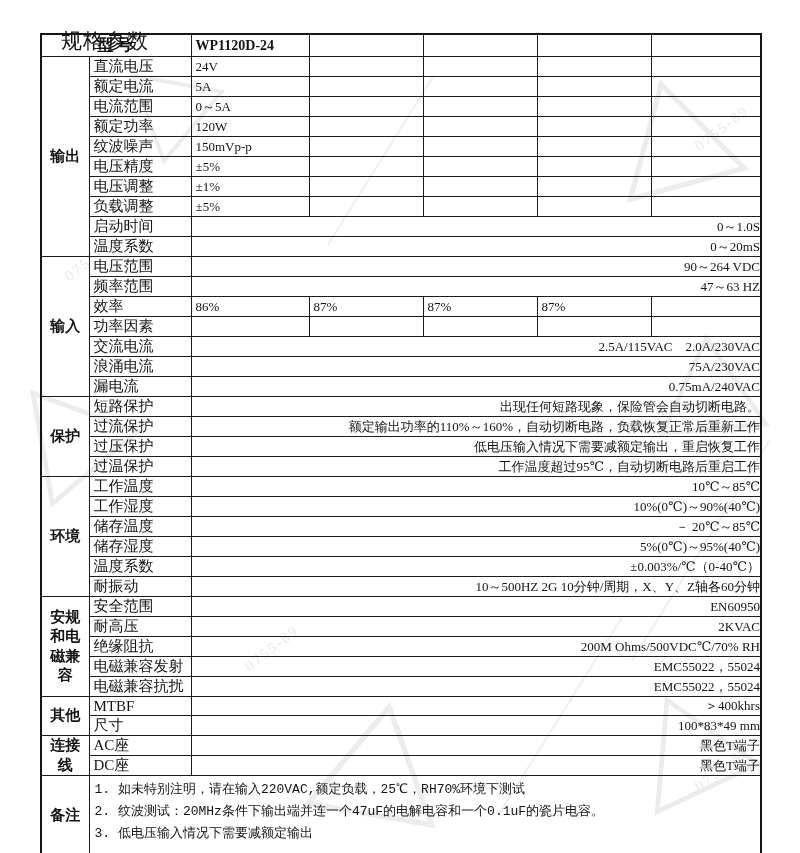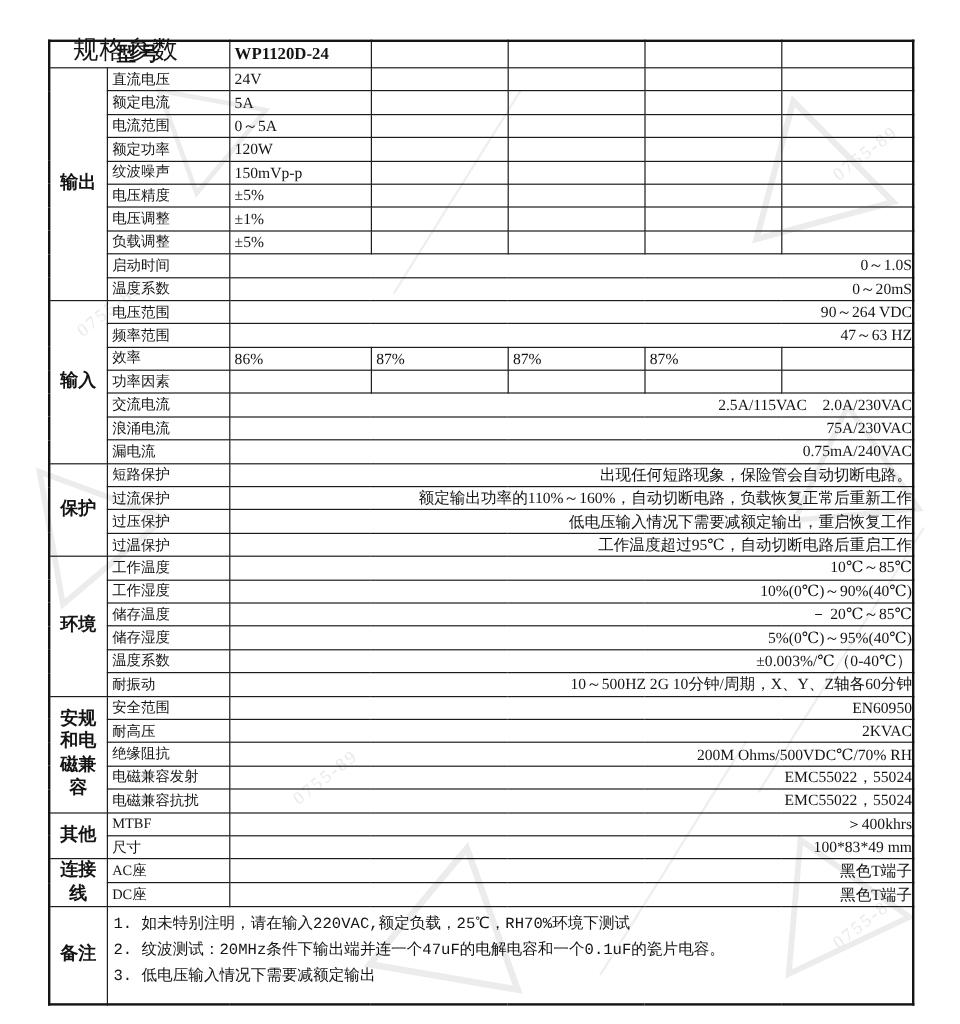--- a/index.html
+++ b/index.html
@@ -40,21 +40,21 @@
   }
   tr { height:19.4px; }
   tr.header-row { height:21px; }
   tr.remark-row { height:81px; }
   tr.sec-start td { border-top:1.8px solid #141414; }
 
   .model-label   { font-weight:bold; font-size:16px; text-align:center; letter-spacing:3px; padding:0;margin-top:17px; }
   .model-value   { font-weight:bold; font-size:14px; }
   .section-cell  { font-weight:bold; font-size:15px; text-align:center; padding:0; line-height:1.3; }
   .section-cell .stack { display:inline-block; width:32px; white-space:normal; word-break:break-all; }
-  .param-cell    { font-size:12px; }
+  .param-cell    { font-size:15px; }
   .val-cell      { font-size:13px; }
   .span-cell     { text-align:right; padding:0;margin-top:12px; }
   .remark-cell   { vertical-align:top; padding:3px 4px 0 5px; white-space:normal;font-family:Liberation Mono, monospace; }
   .remark-cell div { line-height:22px; font-size:13px; white-space:nowrap; overflow:hidden; }
 </style>
 </head>
 <body>
 
 <div class="wm-layer">
   <div class="wm" style="left:120px;top:40px;">

